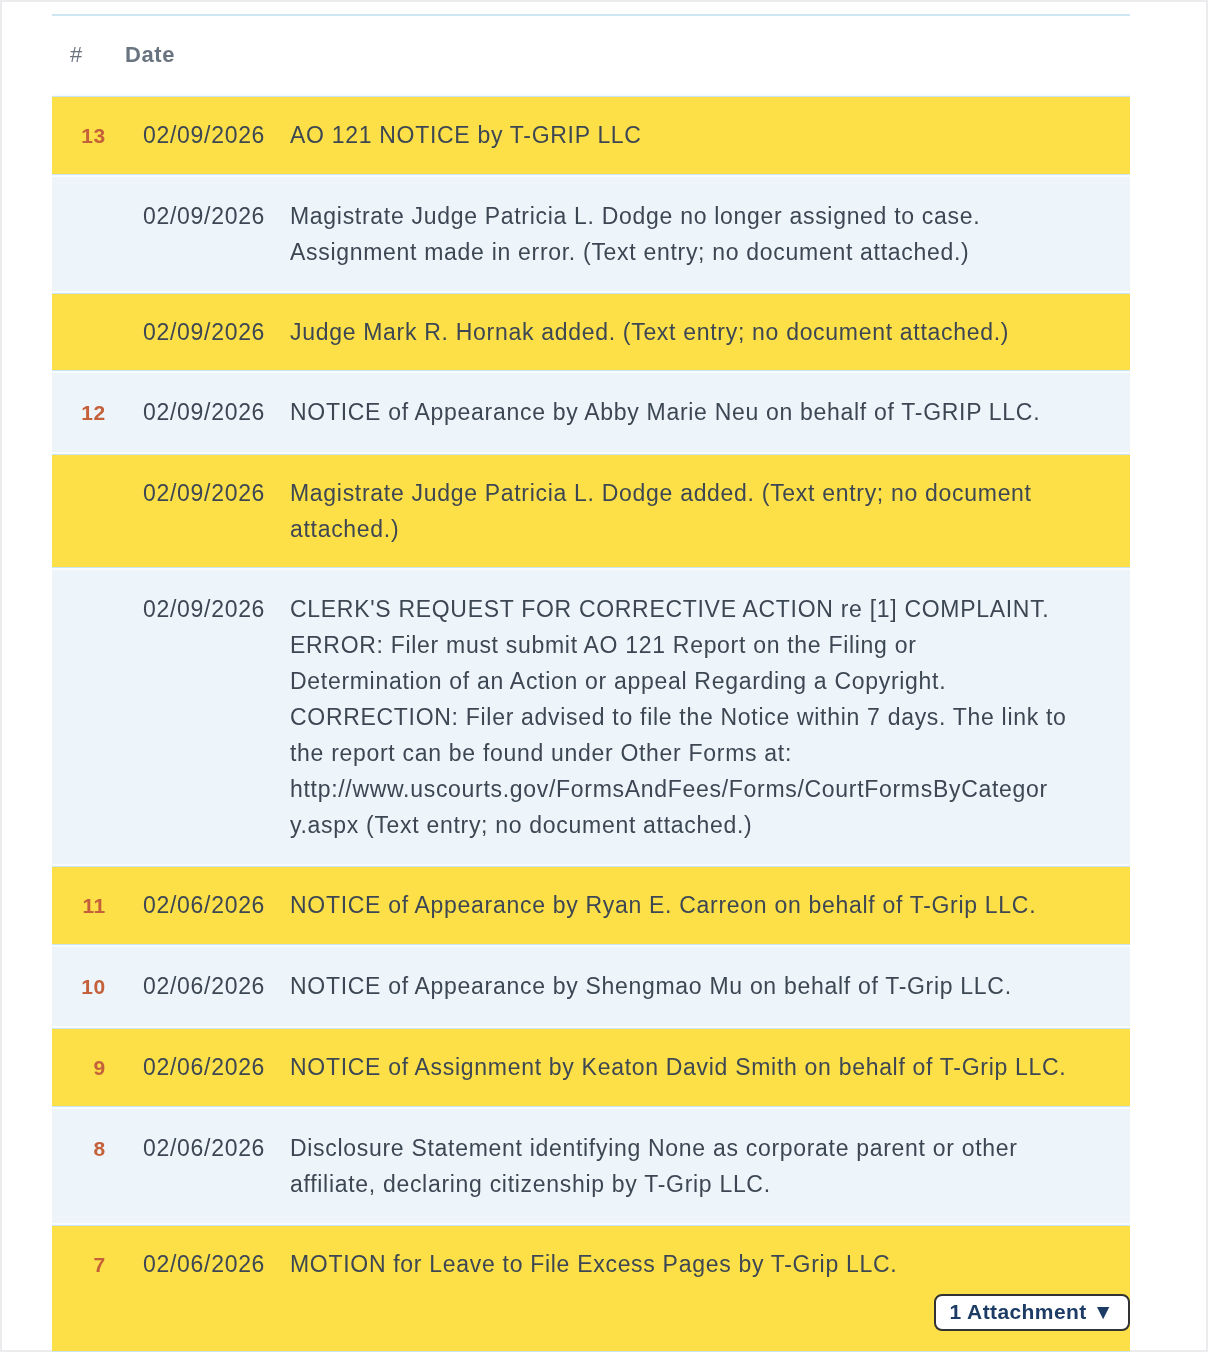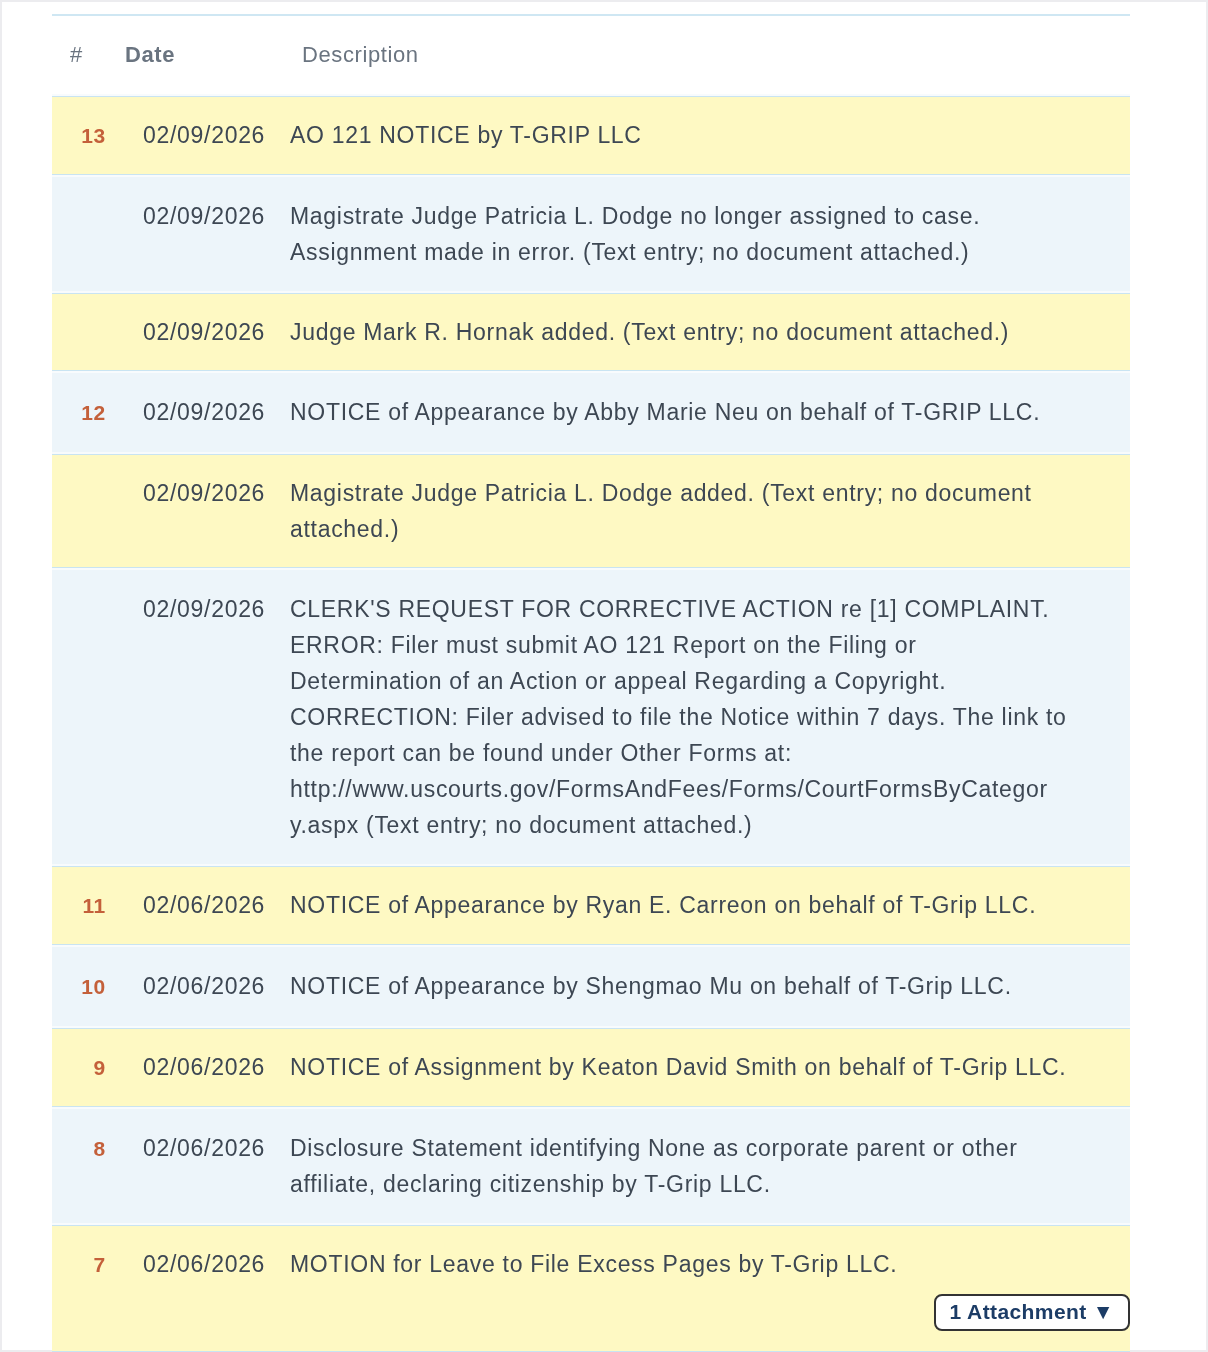--- a/index.html
+++ b/index.html
@@ -43,21 +43,21 @@
   .row {
     display: grid;
     grid-template-columns: 60px 178px 1fr;
     padding: 21px 0;
     font-size: 23px;
     line-height: 36px;
     letter-spacing: 0.7px;
     color: #3d4753;
     border-top: 2px solid #f8fbfd;
   }
-  .row.dark  { background: #fef9c3; box-shadow: inset 0 1px 0 #c9e4f2, inset 0 -1px 0 #c9e4f2; }
+  .row.dark  { background: #fde047; box-shadow: inset 0 1px 0 #c9e4f2, inset 0 -1px 0 #c9e4f2; }
   .row.light { background: #edf5fa; }
   .col-num {
     text-align: right;
     padding-right: 6px;
   }
   .entry-num {
     color: #c4603a;
     font-weight: bold;
     font-size: 21px;
     cursor: pointer;
@@ -94,21 +94,20 @@
 <body>
 
 <div class="viewport-frame"></div>
 
 <div class="docket">
   <div class="topline"></div>
 
   <div class="docket-header">
     <div class="h-num">#</div>
     <div class="h-date">Date</div>
-    <div class="h-desc">Description</div>
   </div>
 
   <div id="rows">
   <div class="row dark">
     <div class="col-num">
       <span class="entry-num">13</span>
     </div>
     <div class="col-date">02/09/2026</div>
     <div class="col-desc">
       <div class="desc-text">AO 121 NOTICE by T-GRIP LLC</div>

